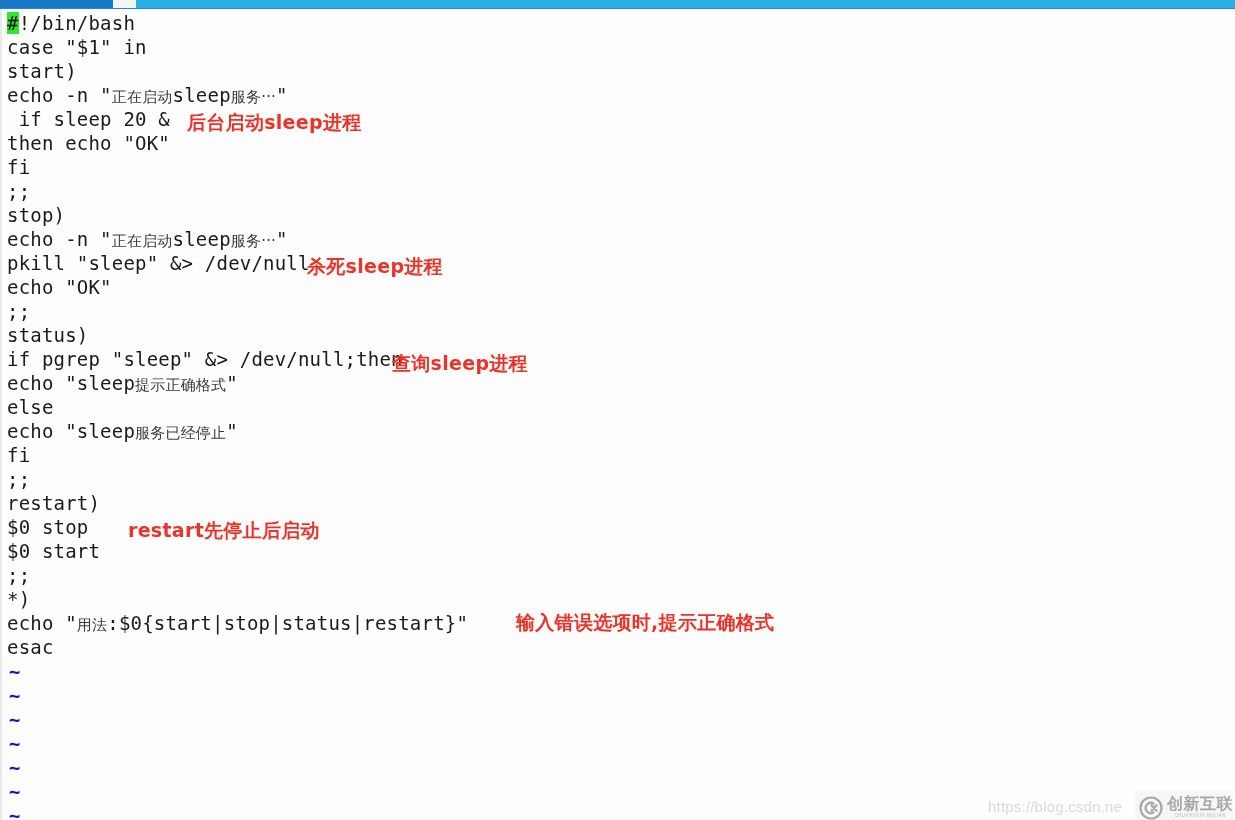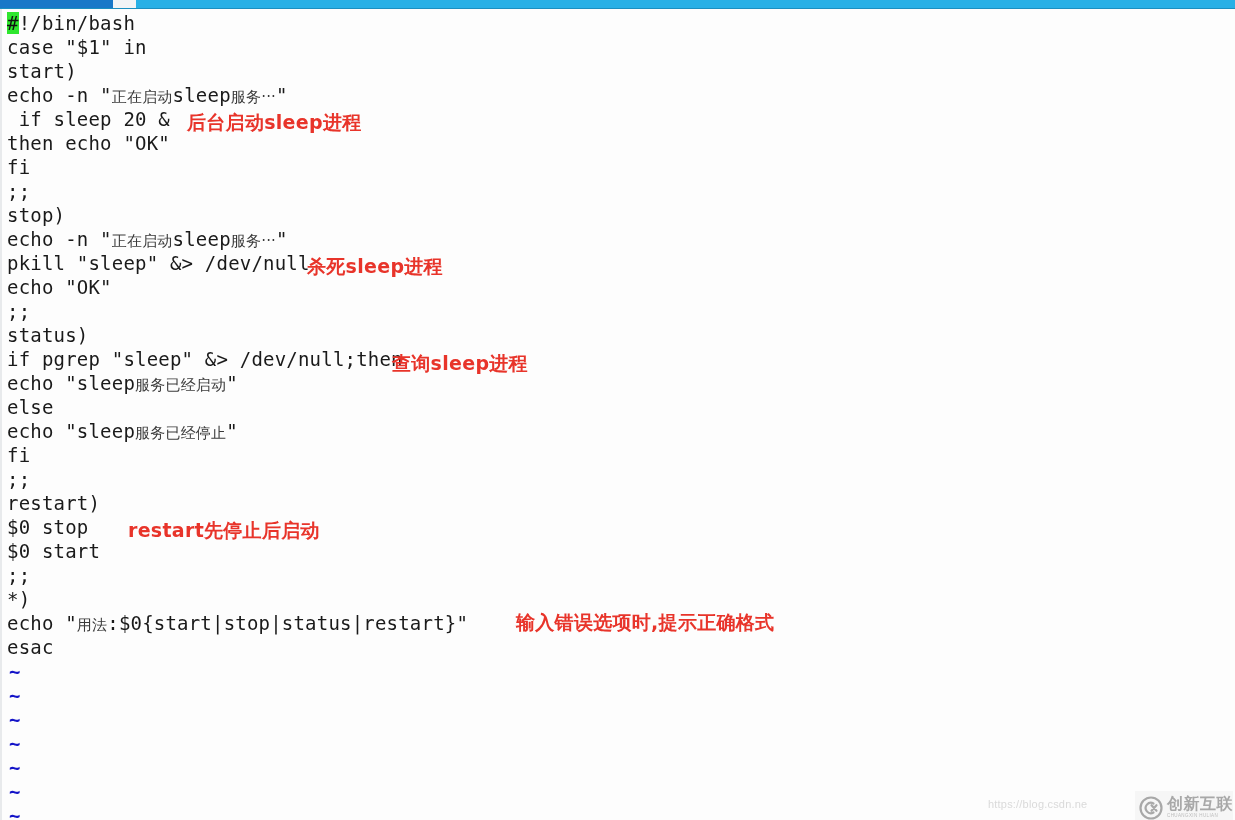--- a/index.html
+++ b/index.html
@@ -44,20 +44,21 @@
   }
 
   
   #editor {
     position: absolute;
     left: 0; top: 9px;
     width: 1235px; height: 811px;
     background: #fdfdfd;
     border-left: 2px solid #e8eaec;
     box-sizing: border-box;
+    text-align: center;
   }
 
   .code-line {
     position: absolute;
     left: 5px;
     height: 24px;
     line-height: 24px;
     white-space: pre;
     font-family: "DejaVu Sans Mono", monospace;
     font-size: 19px;
@@ -95,21 +96,21 @@
     color: #e8342a;
     font-weight: 600;
     letter-spacing: 0.3px;
   }
 
   
   #watermark-url {
     position: absolute;
     left: 986px; top: 789px;
     font-family: "Liberation Sans", sans-serif;
-    font-size: 11px;
+    font-size: 15px;
     color: #dadada;
     white-space: nowrap;
     letter-spacing: 0.2px;
   }
   #watermark-logo {
     position: absolute;
     left: 1133px; top: 782px;
     width: 98px; height: 33px;
     background: #f6f6f6;
     display: flex;
@@ -165,21 +166,21 @@
         <div class="code-line" style="top: 122px;">then echo "OK"</div>
         <div class="code-line" style="top: 146px;">fi</div>
         <div class="code-line" style="top: 170px;">;;</div>
         <div class="code-line" style="top: 194px;">stop)</div>
         <div class="code-line" style="top: 218px;">echo -n "<span class="cn">正在启动</span>sleep<span class="cn">服务···</span>"</div>
         <div class="code-line" style="top: 242px;">pkill "sleep" &amp;&gt; /dev/null</div>
         <div class="code-line" style="top: 266px;">echo "OK"</div>
         <div class="code-line" style="top: 290px;">;;</div>
         <div class="code-line" style="top: 314px;">status)</div>
         <div class="code-line" style="top: 338px;">if pgrep "sleep" &amp;&gt; /dev/null;then</div>
-        <div class="code-line" style="top: 362px;">echo "sleep<span class="cn">服务已经启动</span>"</div>
+        <div class="code-line" style="top: 362px;">echo "sleep<span class="cn">提示正确格式</span>"</div>
         <div class="code-line" style="top: 386px;">else</div>
         <div class="code-line" style="top: 410px;">echo "sleep<span class="cn">服务已经停止</span>"</div>
         <div class="code-line" style="top: 434px;">fi</div>
         <div class="code-line" style="top: 458px;">;;</div>
         <div class="code-line" style="top: 482px;">restart)</div>
         <div class="code-line" style="top: 506px;">$0 stop</div>
         <div class="code-line" style="top: 530px;">$0 start</div>
         <div class="code-line" style="top: 554px;">;;</div>
         <div class="code-line" style="top: 578px;">*)</div>
         <div class="code-line" style="top: 602px;">echo "<span class="cn">用法</span>:$0{start|stop|status|restart}"</div>

